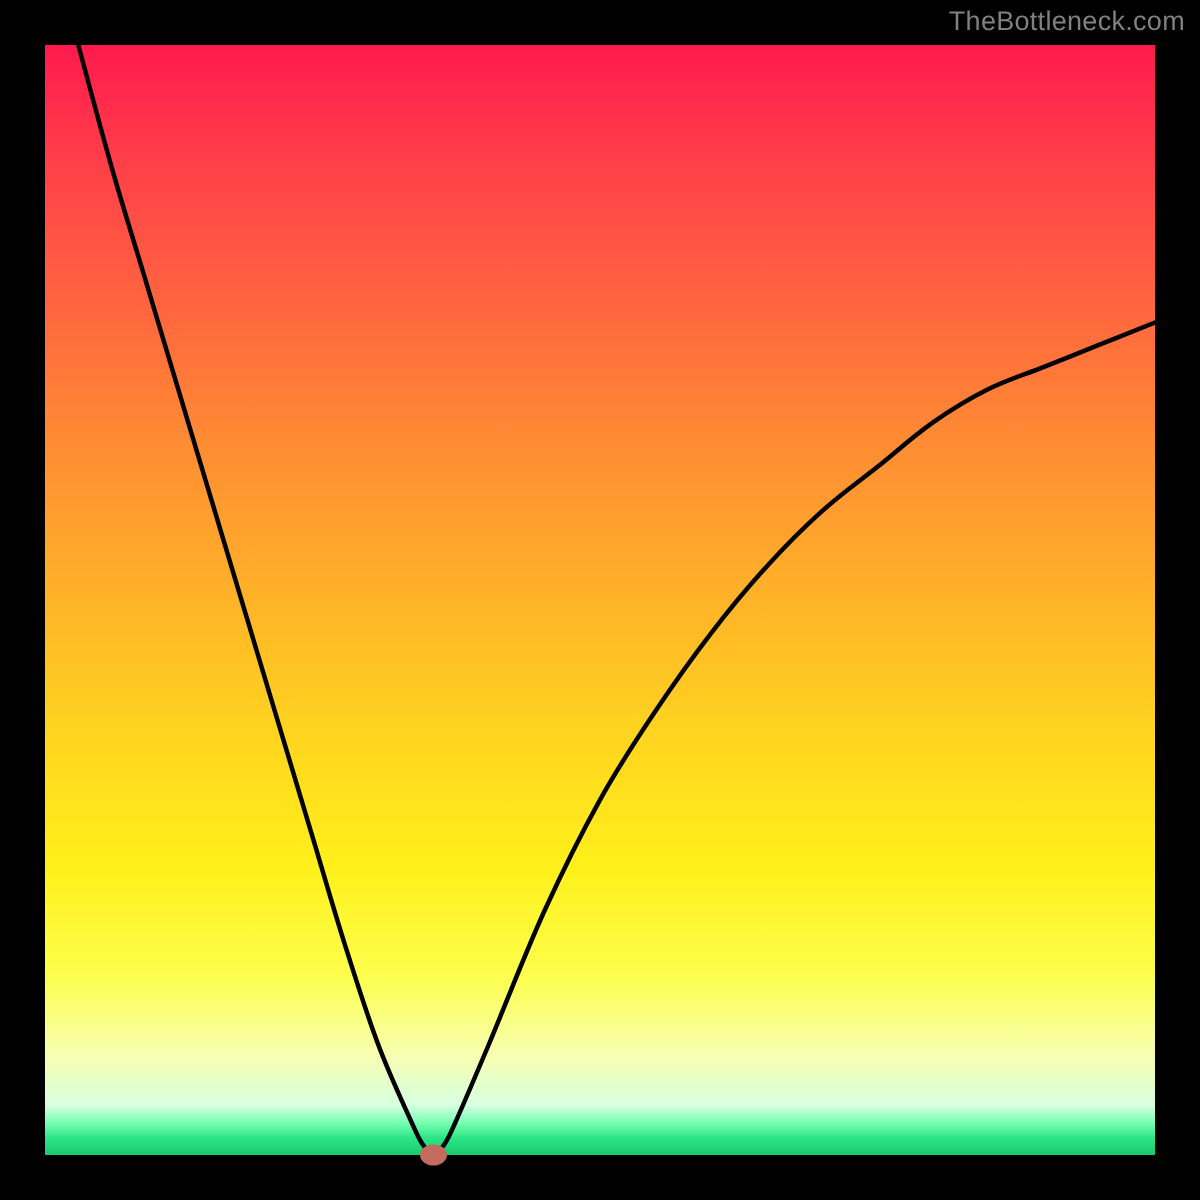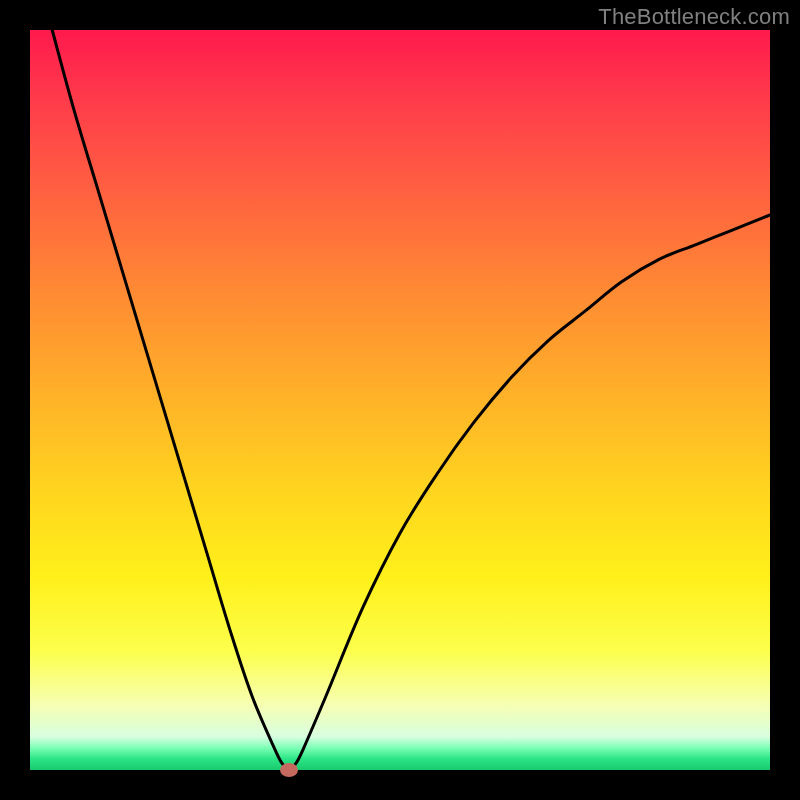--- a/index.html
+++ b/index.html
@@ -56,21 +56,21 @@
     height: 14px;
     border-radius: 50%;
     background: #c46a5e;
     transform: translate(-50%, -50%);
   }
   .watermark {
     position: absolute;
     top: 4px;
     right: 10px;
     color: #808080;
-    font-size: 22px;
+    font-size: 18px;
     font-weight: 400;
     letter-spacing: 0.2px;
   }
 </style>
 </head>
 <body>
 
 <div class="watermark">TheBottleneck.com</div>
 
 <div class="frame">

